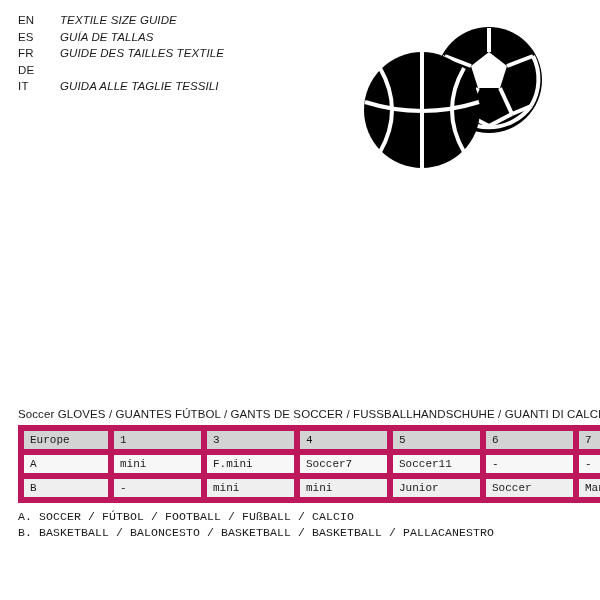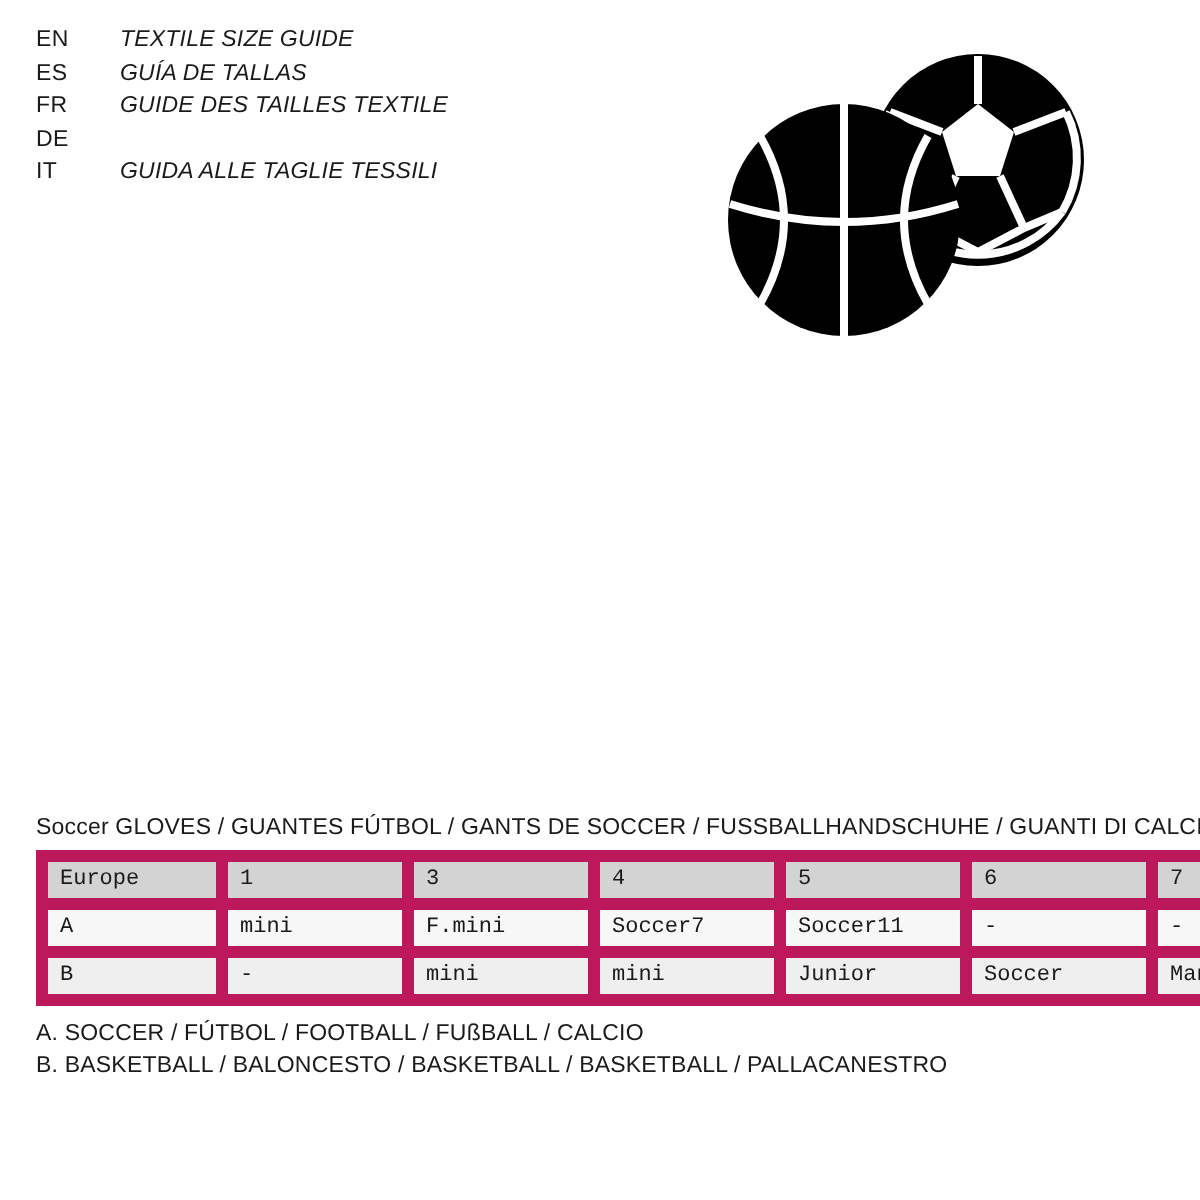--- a/index.html
+++ b/index.html
@@ -88,20 +88,21 @@
   }
   td.c0 { width: 78px; }
   td.cd { width: 81px; }
 
   .legend-notes {
     position: absolute;
     left: 18px;
     top: 509px;
     font-size: 11.5px;
     line-height: 16px;
+    font-family: Liberation Mono, monospace;
   }
   .legend-notes div {
     white-space: nowrap;
     letter-spacing: 0.1px;
   }
 </style>
 </head>
 <body>
 
 <div class="legend">

